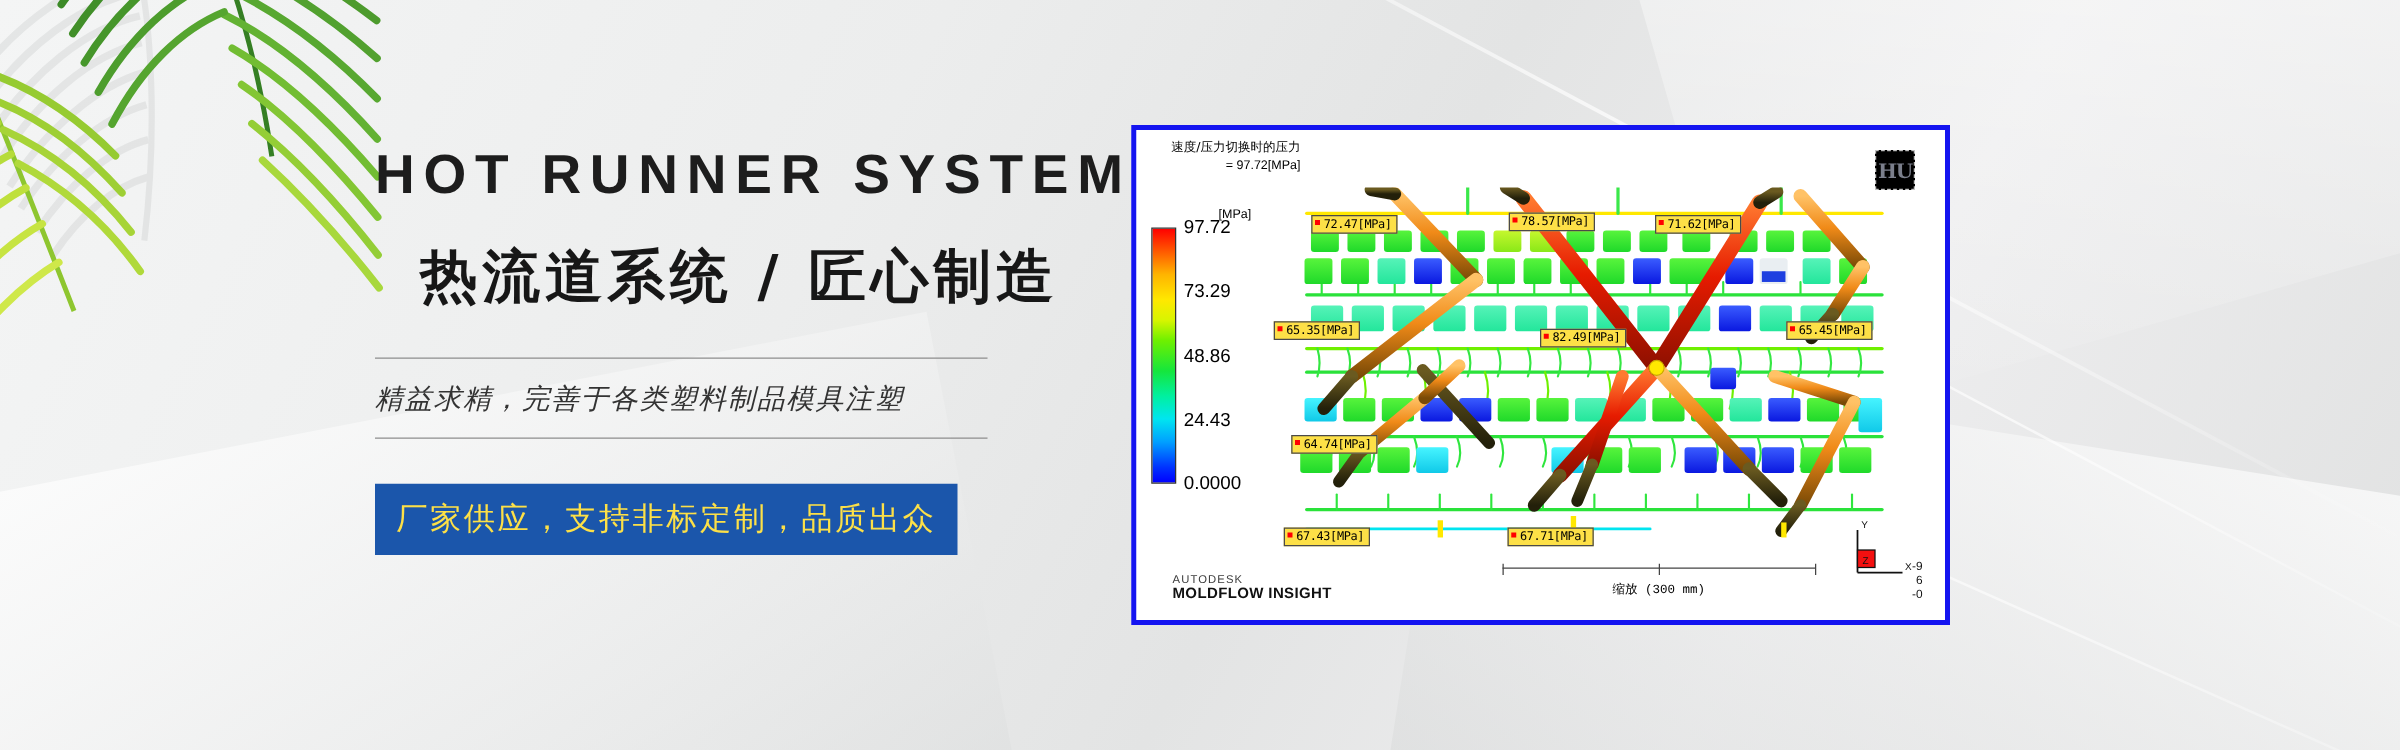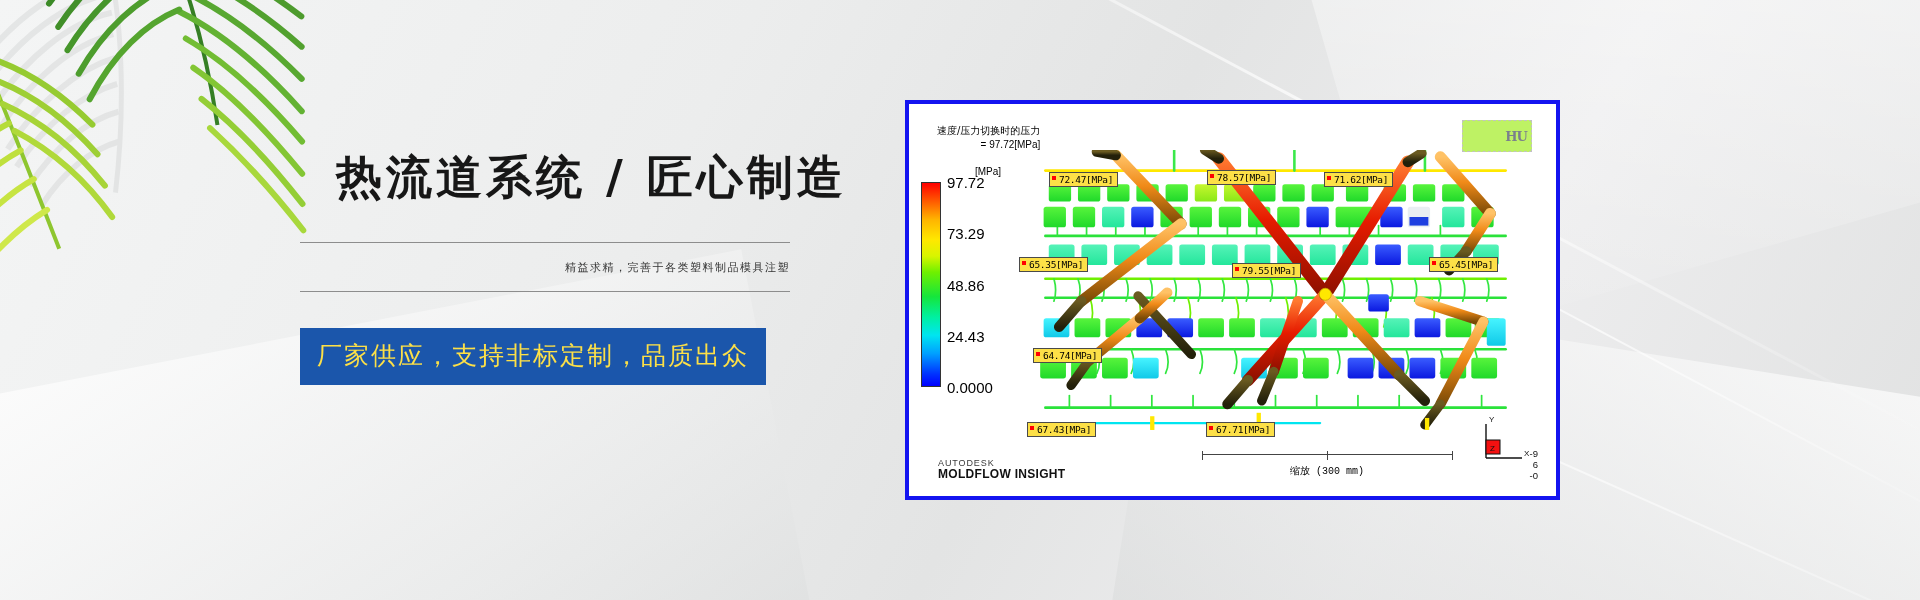--- a/index.html
+++ b/index.html
@@ -35,46 +35,47 @@
   }
   .h-cn{
     margin-top:36px;font-size:46px;font-weight:700;letter-spacing:4px;color:#171717;
     line-height:1;white-space:nowrap;
     font-family:"DejaVu Sans","Liberation Sans",sans-serif;
     margin-left:36px;
   }
   .rule{height:1px;background:#8d8d8d;width:490px;margin:42px 0 0 0;}
   .rule.b{margin:0;}
   .sub{
-    font-size:11px;color:#333;letter-spacing:1.5px;white-space:nowrap;
-    text-align:right;width:490px;padding:17px 0 16px;
+    font-size:22px;color:#333;letter-spacing:1.5px;white-space:nowrap;
+    text-align:left;width:490px;padding:17px 0 16px;
     font-family:"DejaVu Sans","Liberation Sans",sans-serif;
+    font-style:italic;
   }
   .badge{
     margin-top:36px;display:inline-block;background:#1b56ab;color:#fde047;
     font-size:25px;letter-spacing:2px;padding:11px 17px 13px 17px;white-space:nowrap;
     font-family:"DejaVu Sans","Liberation Sans",sans-serif;
   }
 
   
   .figure{
     position:absolute;left:905px;top:100px;width:655px;height:400px;
     background:#ffffff;border:4px solid #1414f0;box-sizing:border-box;
     overflow:hidden;
   }
   .fig-title{
     position:absolute;left:28px;top:8px;font-size:10px;color:#000;line-height:1.35;
-    font-family:"DejaVu Sans","Liberation Sans",sans-serif;white-space:nowrap;margin-top:12px;
+    font-family:"DejaVu Sans","Liberation Sans",sans-serif;white-space:nowrap;
   }
   .fig-title .l2{padding-left:7px;font-family:"Liberation Sans",sans-serif;text-align:right;}
   .wm{
     position:absolute;right:24px;top:16px;width:30px;height:30px;
-    background:#bef264;border:1px dashed #c2c2c2;color:#7b7f8c;
-    font-size:13px;font-weight:700;display:flex;align-items:center;justify-content:center;
-    font-family:"DejaVu Serif",serif;letter-spacing:-1px;padding-left:38px;
+    background:#000000;border:1px dashed #c2c2c2;color:#7b7f8c;
+    font-size:16px;font-weight:700;display:flex;align-items:center;justify-content:center;
+    font-family:"DejaVu Serif",serif;letter-spacing:-1px;
   }
   .legend{position:absolute;left:6px;top:62px;width:86px;text-align:right;}
   .legend .unit{font-size:10px;color:#000;margin-left:0px;font-family:"Liberation Sans",sans-serif;}
   .legend .bar-wrap{position:relative;margin-top:5px;height:205px;}
   .legend .bar{
     position:absolute;left:6px;top:0;width:20px;height:205px;
     background:linear-gradient(to top,
       #0000ff 0%, #0033ff 6%, #00a0ff 16%, #00e5f0 25%,
       #00f0a0 34%, #15e63c 44%, #6ff000 56%, #d8f500 64%,
       #ffe800 72%, #ffb400 82%, #ff5a00 91%, #ff0000 100%);
@@ -176,20 +177,21 @@
           <path d="M2,6 C36,20 72,46 104,86" stroke="#96cb31" stroke-width="6"></path>
           <path d="M9,30 C42,46 76,74 106,116" stroke="#9ecf34" stroke-width="6"></path>
           <path d="M17,56 C48,74 82,104 110,148" stroke="#a7d437" stroke-width="6"></path>
           <path d="M26,84 C56,104 88,134 114,180" stroke="#b0d93a" stroke-width="6"></path>
         </g>
       </g>
     </svg>
   </div>
 
   <div class="text-block">
+    <div class="h-en">HOT RUNNER SYSTEM</div>
     <div class="h-cn">热流道系统 / 匠心制造</div>
     <div class="rule"></div>
     <div class="sub">精益求精，完善于各类塑料制品模具注塑</div>
     <div class="rule b"></div>
     <div class="badge">厂家供应，支持非标定制，品质出众</div>
   </div>
 
   <div class="figure">
 
     <div class="fig-title">
@@ -479,21 +481,21 @@
           <rect x="256" y="306" width="5" height="18"></rect>
           <rect x="452" y="312" width="5" height="14"></rect>
         </g>
       </svg>
     </div>
 
     <div class="lbl" style="left:140px;top:68px">72.47[MPa]</div>
     <div class="lbl" style="left:298px;top:66px">78.57[MPa]</div>
     <div class="lbl" style="left:415px;top:68px">71.62[MPa]</div>
     <div class="lbl" style="left:110px;top:153px">65.35[MPa]</div>
-    <div class="lbl" style="left:323px;top:159px">79.55[MPa]</div>
+    <div class="lbl" style="left:323px;top:159px">82.49[MPa]</div>
     <div class="lbl" style="left:520px;top:153px">65.45[MPa]</div>
     <div class="lbl" style="left:124px;top:244px">64.74[MPa]</div>
     <div class="lbl" style="left:118px;top:318px">67.43[MPa]</div>
     <div class="lbl" style="left:297px;top:318px">67.71[MPa]</div>
 
     <div class="footer-logo">
       <div class="a1">AUTODESK</div>
       <div class="a2">MOLDFLOW INSIGHT</div>
     </div>
 

